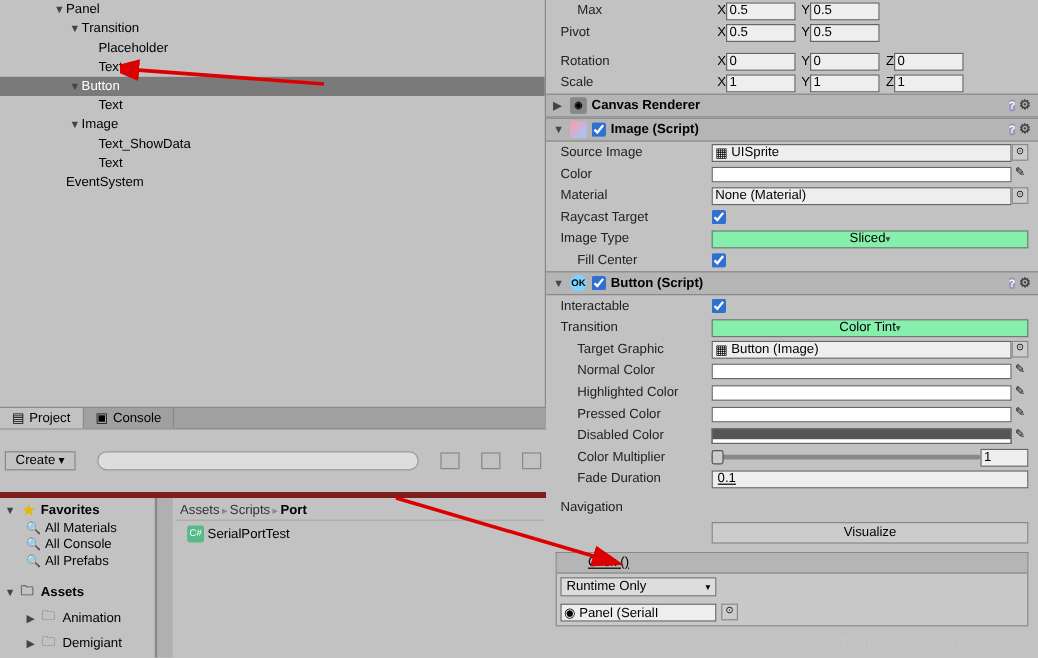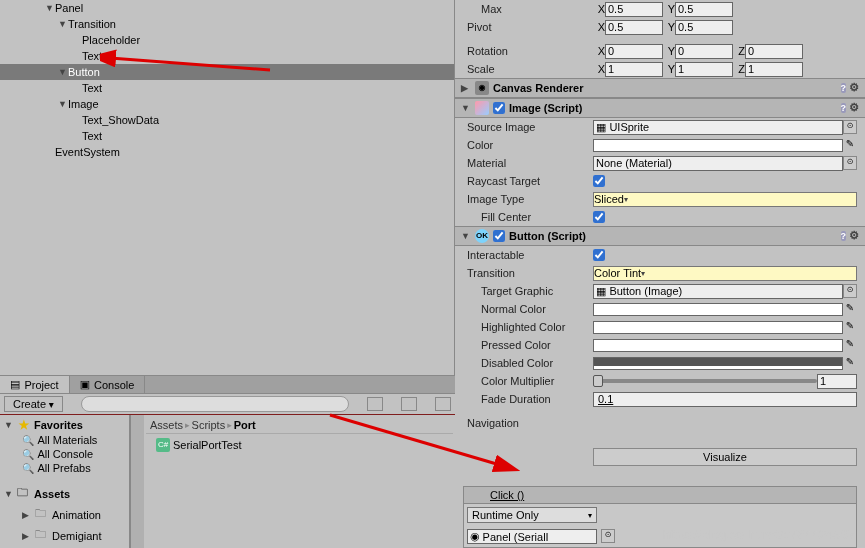--- a/index.html
+++ b/index.html
@@ -13,21 +13,21 @@
 .hierarchy-item.selected { background: #7a7a7a; color: #fff; }
 .foldout { width: 10px; display: inline-block; color: #444; font-size: 9px; }
 .indent-2 { padding-left: 45px; }
 .indent-3 { padding-left: 58px; }
 .indent-4 { padding-left: 72px; }
 
 .project-panel { flex: 1; border-top: 1px solid #888; background: #c2c2c2; }
 .tab-bar { display: flex; background: #a0a0a0; border-bottom: 1px solid #888; height: 18px; }
 .tab { padding: 2px 10px; background: #c2c2c2; border-right: 1px solid #888; display: flex; align-items: center; gap: 4px; }
 .tab.inactive { background: #a0a0a0; }
-.toolbar { display: flex; align-items: center; padding: 2px 4px; gap: 18px; background: #c2c2c2; border-bottom: 1px solid #7f1d1d; }
+.toolbar { display: flex; align-items: center; padding: 18px 4px; gap: 18px; background: #c2c2c2; border-bottom: 5px solid #7f1d1d; }
 .create-btn { background: #c2c2c2; border: 1px solid #888; padding: 1px 8px; font-size: 10px; }
 .search-field { flex: 1; background: #ddd; border: 1px solid #999; border-radius: 8px; padding: 1px 6px; height: 16px; }
 .toolbar-icon { width: 16px; height: 14px; border: 1px solid #888; background: #c2c2c2; }
 
 .project-content { display: flex; height: calc(100% - 38px); }
 .project-sidebar { width: 130px; border-right: 1px solid #888; padding: 2px; overflow-y: auto; }
 .project-main { flex: 1; padding: 2px; }
 .breadcrumb { padding: 2px 4px; border-bottom: 1px solid #aaa; display: flex; gap: 2px; align-items: center; }
 .breadcrumb span { color: #333; }
 .breadcrumb .sep { color: #888; font-size: 9px; }
@@ -54,27 +54,27 @@
 .checkbox { width: 12px; height: 12px; accent-color: #3070d0; }
 .gear-icon { margin-left: auto; color: #444; }
 .help-icon { width: 14px; height: 14px; background: #99b; border-radius: 2px; color: #fff; font-size: 9px; text-align: center; line-height: 14px; }
 
 .object-field { flex: 1; display: flex; background: #eee; border: 1px solid #666; height: 15px; align-items: center; padding: 0 2px; gap: 3px; }
 .object-picker { width: 14px; height: 14px; background: #ccc; border: 1px solid #888; font-size: 8px; text-align: center; }
 .color-swatch { flex: 1; height: 13px; background: #fff; border: 1px solid #666; }
 .color-swatch.dark { background: #555; position: relative; }
 .color-swatch.dark::after { content: ''; position: absolute; bottom: 0; left: 0; right: 0; height: 3px; background: #fff; }
 .eyedropper { width: 14px; height: 14px; font-size: 10px; text-align: center; }
-.dropdown { flex: 1; background: #fef9c3; border: 1px solid #777; padding: 0 0; height: 15px; display: flex; align-items: center; justify-content: flex-start; }
+.dropdown { flex: 1; background: #86efac; border: 1px solid #777; padding: 0 0; height: 15px; display: flex; align-items: center; justify-content: center; }
 .dropdown::after { content: '▾'; font-size: 8px; color: #444; }
 .slider-track { flex: 1; height: 4px; background: #888; border-radius: 2px; position: relative; }
 .slider-thumb { position: absolute; left: 0; top: -4px; width: 10px; height: 12px; background: #ccc; border: 1px solid #555; border-radius: 2px; }
 .slider-val { width: 40px; background: #eee; border: 1px solid #666; padding: 0 2px; text-align: left; height: 15px; }
 
-.visualize-btn { background: #ccc; border: 1px solid #888; padding: 2px 20px; margin: 15px auto; display: block; width: 200px; }
+.visualize-btn { background: #ccc; border: 1px solid #888; padding: 2px 20px; margin: 2px auto; display: block; width: 200px; }
 
 .event-box { border: 1px solid #888; margin: 4px 8px; background: #c8c8c8; }
 .event-header { background: #b5b5b5; padding: 2px 6px; border-bottom: 1px solid #888; text-decoration: underline; }
 .event-row { display: flex; padding: 3px; gap: 4px; }
 .event-dropdown { background: #ddd; border: 1px solid #777; padding: 1px 4px; height: 16px; flex: 0 0 130px; display: flex; justify-content: space-between; align-items: center; }
 .event-dropdown.wide { flex: 1; }
 .event-dropdown::after { content: '▾'; font-size: 8px; }
 .arrow-svg { position: absolute; }
 
 .watermark { position: absolute; bottom: 6px; right: 10px; color: rgba(200,200,200,0.6); font-size: 13px; z-index: 50; }

